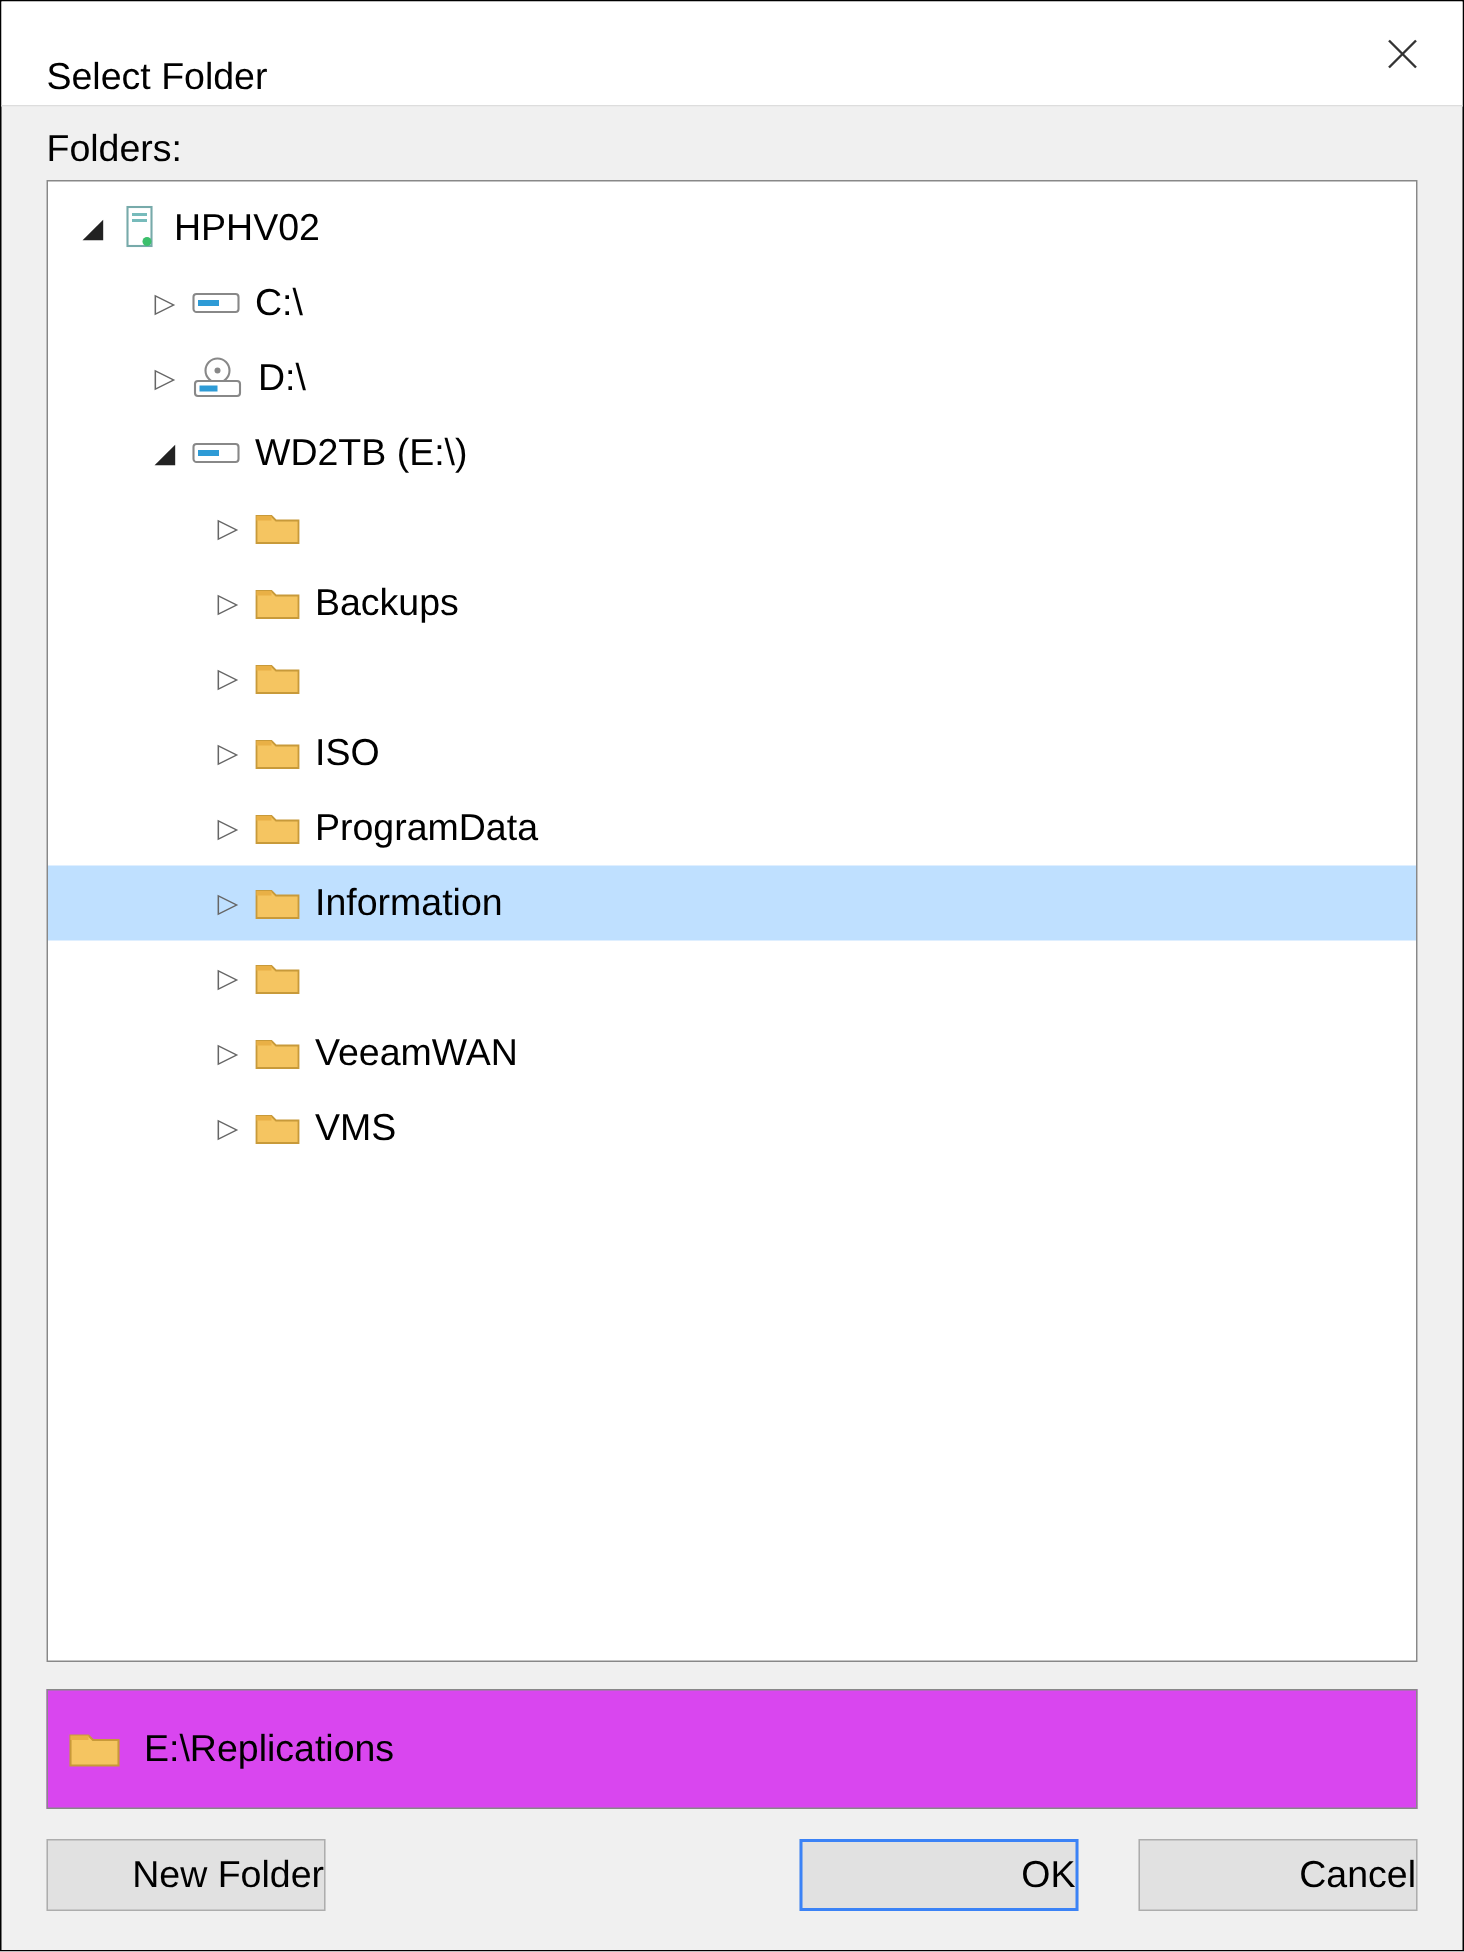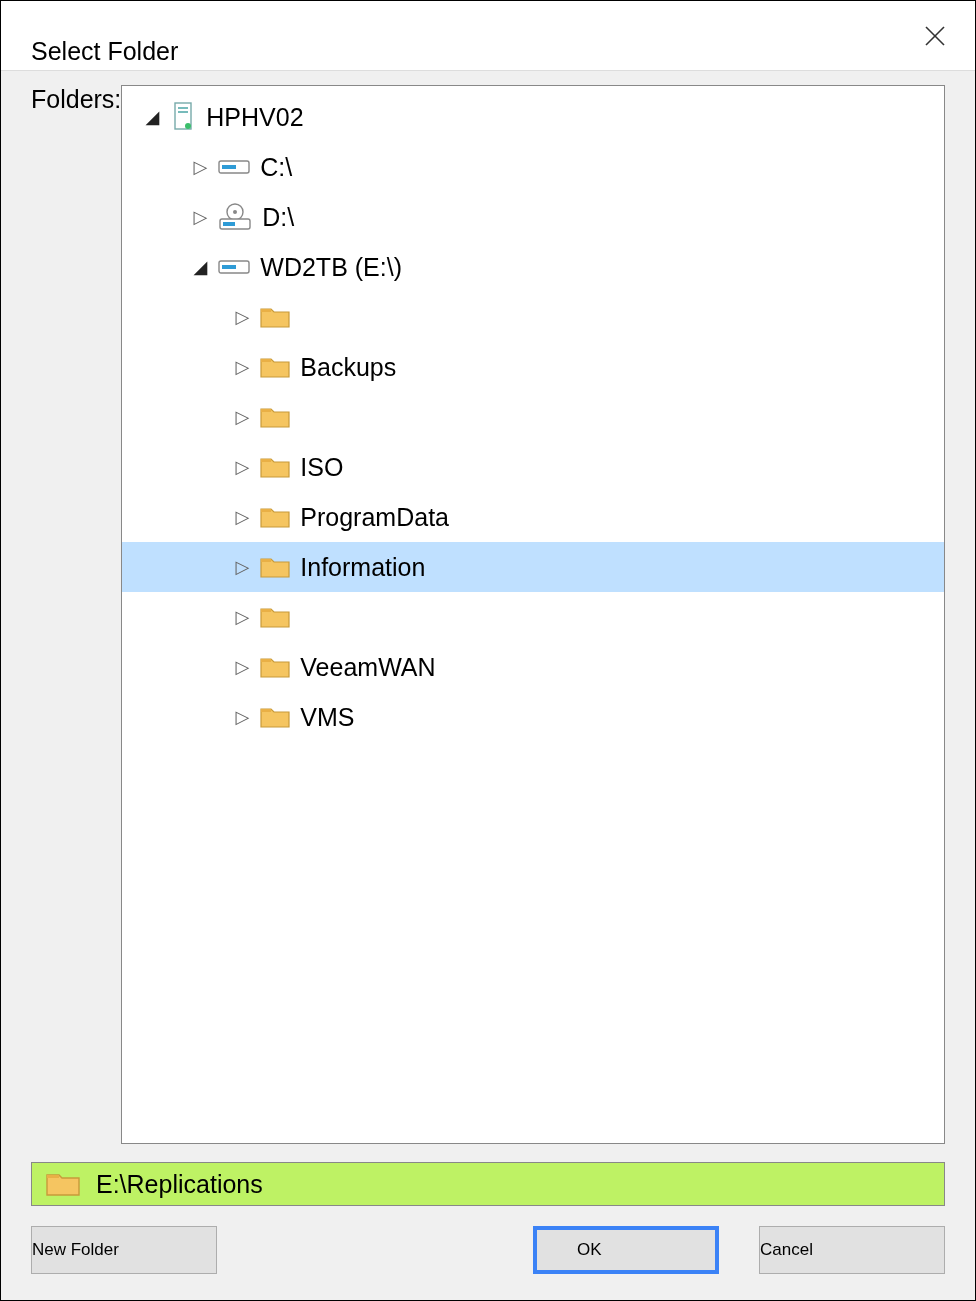--- a/index.html
+++ b/index.html
@@ -29,21 +29,21 @@
   .close-x {
     font-size: 28px;
     color: #333;
     cursor: default;
     width: 40px;
     height: 40px;
     display:flex;
     align-items:center;
     justify-content:center;
   }
-  .content { padding: 14px 30px 0 30px; flex:1; display:flex; flex-direction:row; min-height:0;justify-content:space-between; }
+  .content { padding: 14px 30px 0 30px; flex:1; display:flex; flex-direction:column; min-height:0;justify-content:space-between; }
   .label { font-size: 25px; color:#000; margin-bottom:6px; }
   .tree {
     flex:1;
     background:#fff;
     border:1px solid #888;
     overflow:auto;
     padding:6px 0;
   }
   .row {
     display:flex;
@@ -59,49 +59,49 @@
     width:24px;
     text-align:center;
     color:#666;
     font-size:18px;
     margin-right:6px;
   }
   .toggle.expanded { color:#222; }
   .icon { margin-right:10px; display:flex; align-items:center; }
   .pathbox {
     margin: 18px 30px 0 30px;
-    height:44px;
-    background:#bef264;
+    height:80px;
+    background:#d946ef;
     border:1px solid #888;
     display:flex;
     align-items:center;
     padding:0 14px;
     font-size:25px;
   }
   .pathbox .icon { margin-right:16px; }
   .buttons {
     display:flex;
     padding: 20px 30px 26px 30px;
     gap: 40px;
     align-items:center;
   }
   .spacer { flex:1; }
   .btn {
     height:48px;
     min-width:186px;
     background:#e1e1e1;
     border:1px solid #adadad;
-    font-size:17px;
+    font-size:25px;
     color:#000;
     display:flex;
     align-items:center;
-    justify-content:flex-start;
+    justify-content:flex-end;
     cursor:default;
   }
-  .btn.primary { border:4px solid #3b82f6;padding-left:40px; }
+  .btn.primary { border:2px solid #3b82f6;padding-left:40px; }
 </style>
 </head>
 <body>
 
 <div class="dialog">
   <div class="titlebar">
     <div class="title">Select Folder</div>
     <div class="close-x">
       <svg width="22" height="22" viewBox="0 0 22 22">
           <line x1="2" y1="2" x2="20" y2="20" stroke="#333" stroke-width="1.6"></line>

